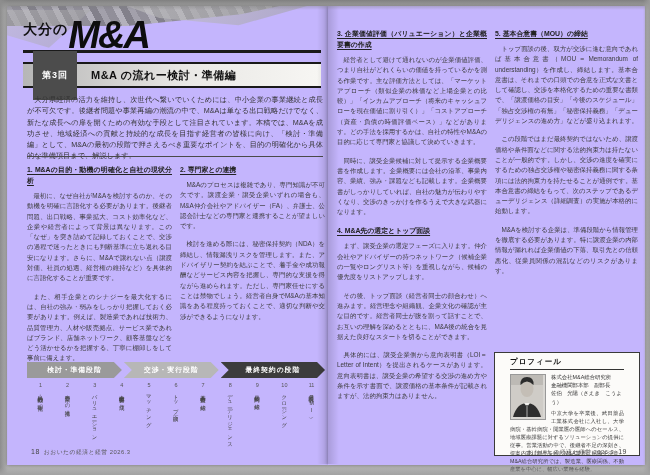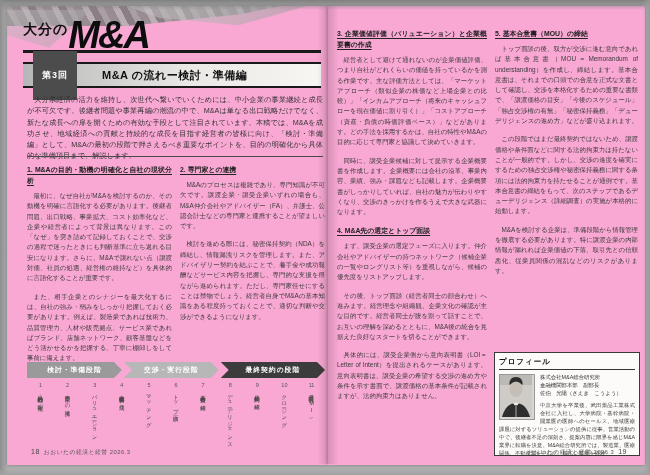--- a/index.html
+++ b/index.html
@@ -15,21 +15,21 @@
   .scan-left-edge{position:absolute;left:0;top:0;width:8px;height:475px;
     background:linear-gradient(90deg,#8d8d8d,rgba(140,140,140,0));z-index:6;}
   .scan-right-edge{position:absolute;right:0;top:0;width:7px;height:475px;
     background:linear-gradient(270deg,#9b9b9b,rgba(150,150,150,0));z-index:6;}
   .scan-bottom-edge{position:absolute;left:0;bottom:0;width:650px;height:8px;
     background:linear-gradient(0deg,#a2a2a2,rgba(160,160,160,0));z-index:6;}
   .gutter-shadow{position:absolute;left:317px;top:6px;width:22px;height:458px;
     background:linear-gradient(90deg,rgba(0,0,0,0),rgba(0,0,0,0.14) 50%,rgba(0,0,0,0));z-index:5;}
 
   
-  .page{position:absolute;top:6px;height:459px;background:#f9a8d4;z-index:1;}
+  .page{position:absolute;top:6px;height:459px;background:#c4b5fd;z-index:1;}
   .page-left{left:7px;width:321px;box-shadow:0 0 4px rgba(0,0,0,.35);}
   .page-right{left:328px;width:317px;box-shadow:0 0 4px rgba(0,0,0,.35);}
 
   
   .deco{position:absolute;left:0;top:0;width:300px;height:46px;overflow:hidden;}
   .deco .sh1{position:absolute;left:0;top:-6px;width:300px;height:26px;
     background:repeating-linear-gradient(62deg,#777 0 7px,#9d9d9d 7px 13px,#888 13px 21px,#b0b0b0 21px 27px);
     clip-path:polygon(0 0,100% 0,78% 55%,40% 100%,0 100%);opacity:.85;}
   .deco .sh2{position:absolute;left:120px;top:0;width:180px;height:40px;
     background:linear-gradient(120deg,#c7c7c7,#9a9a9a);
@@ -43,21 +43,21 @@
   .series-prefix{font-size:14px;font-weight:bold;color:#111;vertical-align:14px;letter-spacing:1px;}
   .series-main{font-size:38px;font-weight:900;color:#0d0d0d;letter-spacing:-2px;font-style:oblique 4deg;}
   .series-underline{position:absolute;left:16px;top:44px;width:298px;height:3px;background:#1a1a1a;z-index:2;}
 
   .kicker-bar{position:absolute;left:16px;top:56px;width:298px;height:22px;
     background:linear-gradient(90deg,#b6b6b6,#e9e8e5 55%,#f7f6f3);
     border-top:2px solid #191919;border-bottom:2px solid #191919;
     display:flex;align-items:center;z-index:2;}
   .kicker-badge{background:#4c4c4c;color:#fff;font-size:9px;font-weight:bold;
     padding:18px 9px;margin-left:10px;letter-spacing:1px;}
-  .kicker-title{font-size:11px;font-weight:bold;color:#111;margin-left:25px;letter-spacing:.5px;}
+  .kicker-title{font-size:11px;font-weight:bold;color:#111;margin-left:14px;letter-spacing:.5px;}
 
   
   .intro{position:absolute;left:20px;top:88px;width:296px;
     font-size:7.2px;line-height:11.3px;color:#333;text-align:justify;text-indent:1em;z-index:2;}
   .intro-rule{position:absolute;left:20px;top:150px;width:296px;height:0;border-top:1.5px solid #4a4a4a;z-index:2;}
 
   .col{position:absolute;font-size:6.4px;line-height:10.3px;color:#3a3a3a;text-align:justify;z-index:2;}
   .col p{margin:0 0 8px 0;text-indent:1em;}
   .sec-h{font-size:6.9px;font-weight:bold;color:#222;margin:0 0 5px 0;
     text-decoration:underline;text-underline-offset:2px;line-height:11px;}
@@ -82,21 +82,21 @@
     letter-spacing:.5px;color:#444;margin-top:2px;max-height:62px;line-height:6.5px;}
 
   
   .footer{position:absolute;bottom:8px;font-size:5.8px;color:#555;letter-spacing:.5px;z-index:2;}
   .footer .pgnum{font-size:7px;color:#444;margin:0 4px;}
   .footer-l{left:20px;}
   .footer-r{right:14px;}
 
   
   .profile{position:absolute;left:166px;top:346px;width:146px;height:104px;
-    border:1px solid #3a3a3a;background:#fcfbf9;z-index:2;padding:4px 4px;box-sizing:border-box;}
+    border:1px solid #3a3a3a;background:#fcfbf9;z-index:2;padding:4px 15px;box-sizing:border-box;}
   .profile-title{font-size:7.5px;font-weight:bold;color:#111;letter-spacing:1px;
     border-bottom:1px solid #333;padding-bottom:2px;margin-bottom:3px;}
   .profile-photo{float:left;width:34px;height:44px;margin:1px 5px 2px 0;
     border:1px solid #999;background:#d9d7d3;}
   .profile-meta{font-size:5.4px;line-height:8.2px;color:#333;margin:0;}
   .profile-bio{font-size:5.3px;line-height:8px;color:#3a3a3a;text-align:justify;margin-top:3px;}
 </style>
 </head>
 <body>
 

